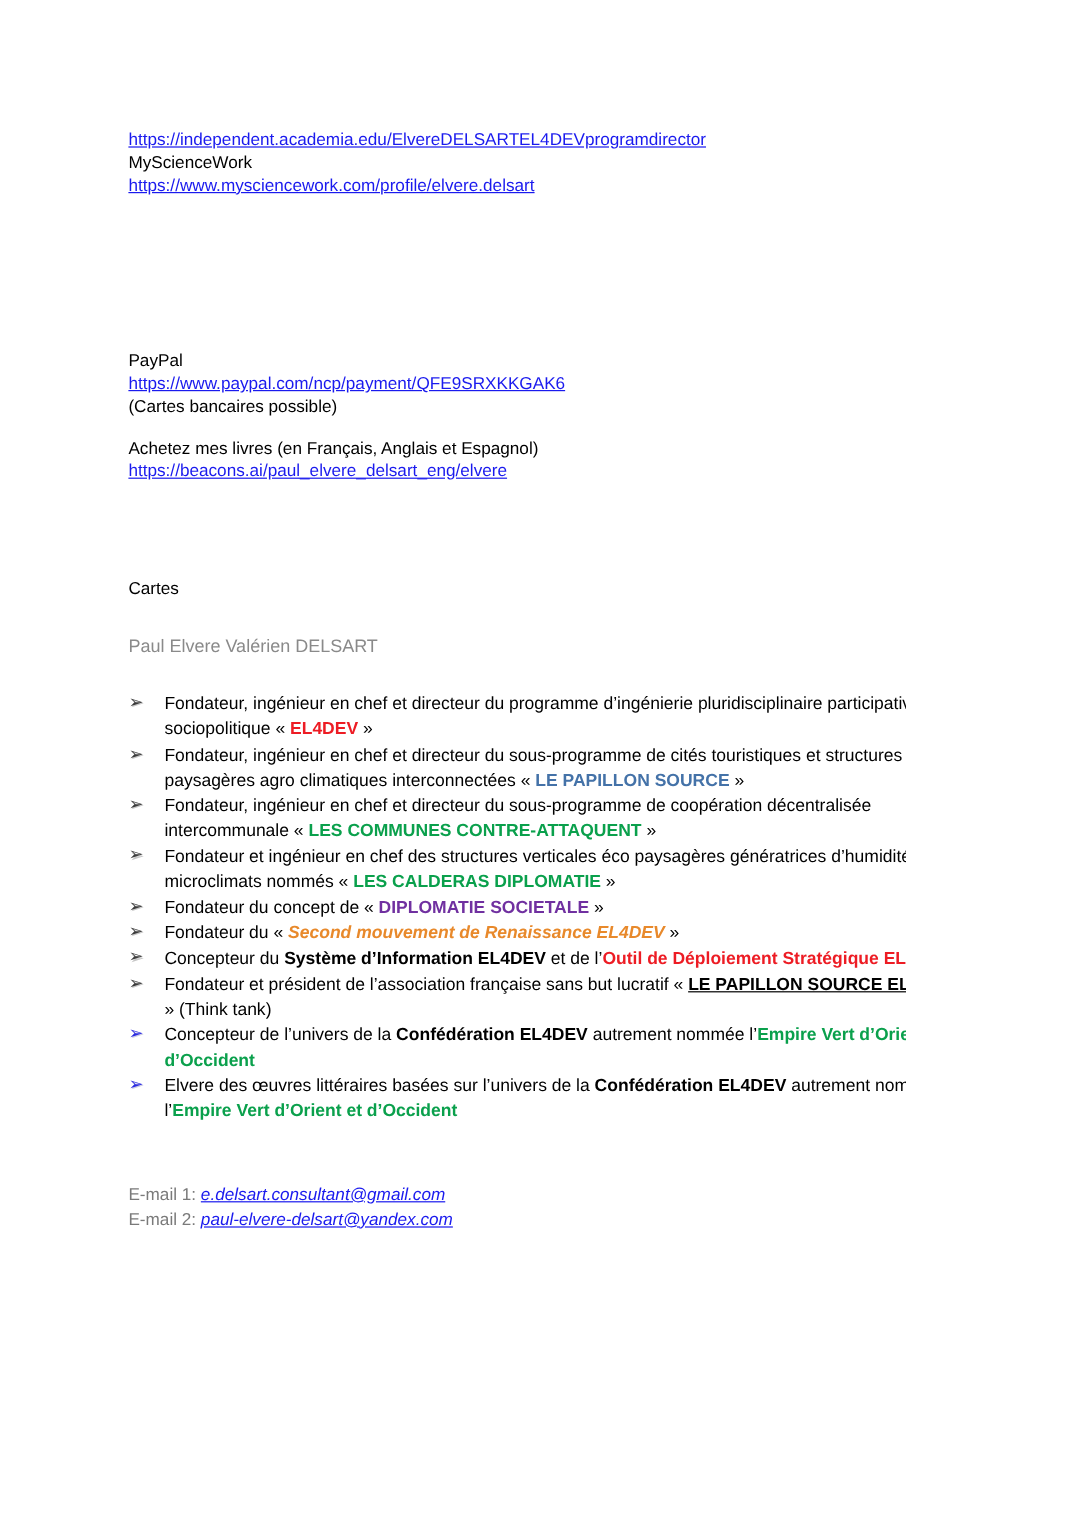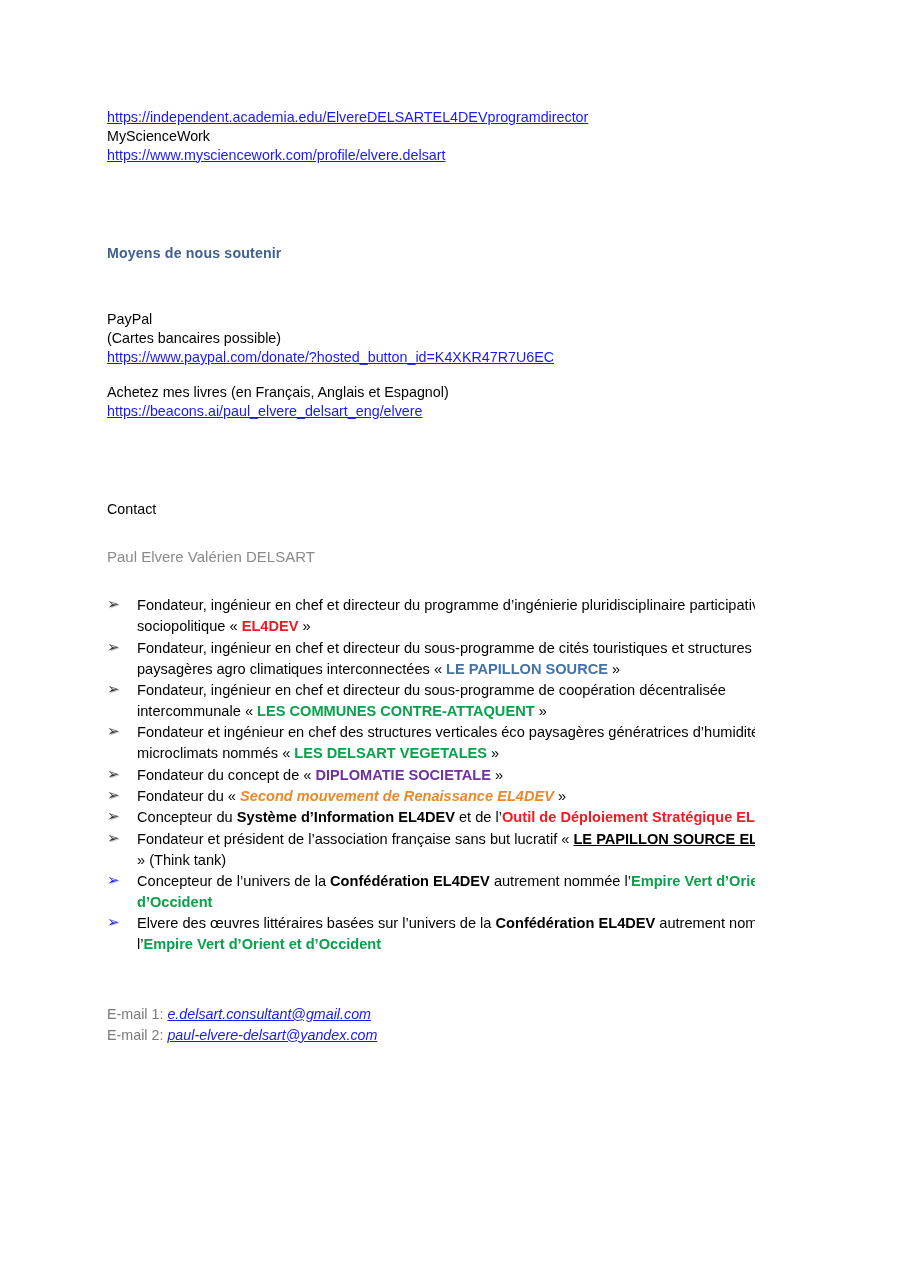--- a/index.html
+++ b/index.html
@@ -130,52 +130,51 @@
   <div class="content">
 
     <div>
       <a class="link">https://independent.academia.edu/ElvereDELSARTEL4DEVprogramdirector</a>
       <div class="line">MyScienceWork</div>
       <a class="link">https://www.mysciencework.com/profile/elvere.delsart</a>
     </div>
 
     <div class="gap-xl"></div>
 
-    <div class="section-heading">Moyens de nous soutenir</div>
 
     <div class="gap-lg"></div>
 
     <div>
       <div class="line">PayPal</div>
+      <a class="link">https://www.paypal.com/ncp/payment/QFE9SRXKKGAK6</a>
       <div class="line">(Cartes bancaires possible)</div>
-      <a class="link">https://www.paypal.com/donate/?hosted_button_id=K4XKR47R7U6EC</a>
     </div>
 
     <div class="gap-sm"></div>
 
     <div>
       <div class="line">Achetez mes livres (en Français, Anglais et Espagnol)</div>
       <a class="link">https://beacons.ai/paul_elvere_delsart_eng/elvere</a>
     </div>
 
     <div class="gap-xl"></div>
 
-    <div class="contact-label">Contact</div>
+    <div class="contact-label">Cartes</div>
 
     <div class="gap-md"></div>
 
     <div class="person-name">Paul Elvere Valérien DELSART</div>
 
     <div class="gap-md"></div>
 
     <ul class="roles" id="roles-list">
         <li><span class="bullet">➢</span><span>Fondateur, ingénieur en chef et directeur du programme d’ingénierie pluridisciplinaire participative et sociopolitique « </span><span class="em-red">EL4DEV</span><span> »</span></li>
         <li><span class="bullet">➢</span><span>Fondateur, ingénieur en chef et directeur du sous-programme de cités touristiques et structures éco paysagères agro climatiques interconnectées « </span><span class="em-blue">LE PAPILLON SOURCE</span><span> »</span></li>
         <li><span class="bullet">➢</span><span>Fondateur, ingénieur en chef et directeur du sous-programme de coopération décentralisée intercommunale « </span><span class="em-green">LES COMMUNES CONTRE-ATTAQUENT</span><span> »</span></li>
-        <li><span class="bullet">➢</span><span>Fondateur et ingénieur en chef des structures verticales éco paysagères génératrices d’humidité et de microclimats nommés « </span><span class="em-green">LES DELSART VEGETALES</span><span> »</span></li>
+        <li><span class="bullet">➢</span><span>Fondateur et ingénieur en chef des structures verticales éco paysagères génératrices d’humidité et de microclimats nommés « </span><span class="em-green">LES CALDERAS DIPLOMATIE</span><span> »</span></li>
         <li><span class="bullet">➢</span><span>Fondateur du concept de « </span><span class="em-purple">DIPLOMATIE SOCIETALE</span><span> »</span></li>
         <li><span class="bullet">➢</span><span>Fondateur du « </span><span class="em-orange">Second mouvement de Renaissance EL4DEV</span><span> »</span></li>
         <li><span class="bullet">➢</span><span>Concepteur du </span><span class="em-bold">Système d’Information EL4DEV</span><span> et de l’</span><span class="em-red">Outil de Déploiement Stratégique EL4DEV</span></li>
         <li><span class="bullet">➢</span><span>Fondateur et président de l’association française sans but lucratif « </span><span class="em-bold-ul">LE PAPILLON SOURCE EL4DEV</span><span> » (Think tank)</span></li>
         <li class="bullet-blue"><span class="bullet">➢</span><span>Concepteur de l’univers de la </span><span class="em-bold">Confédération EL4DEV</span><span> autrement nommée l’</span><span class="em-green">Empire Vert d’Orient et d’Occident</span></li>
         <li class="bullet-blue"><span class="bullet">➢</span><span>Elvere des œuvres littéraires basées sur l’univers de la </span><span class="em-bold">Confédération EL4DEV</span><span> autrement nommée l’</span><span class="em-green">Empire Vert d’Orient et d’Occident</span></li>
       </ul>
 
     <div class="gap-lg"></div>
 

